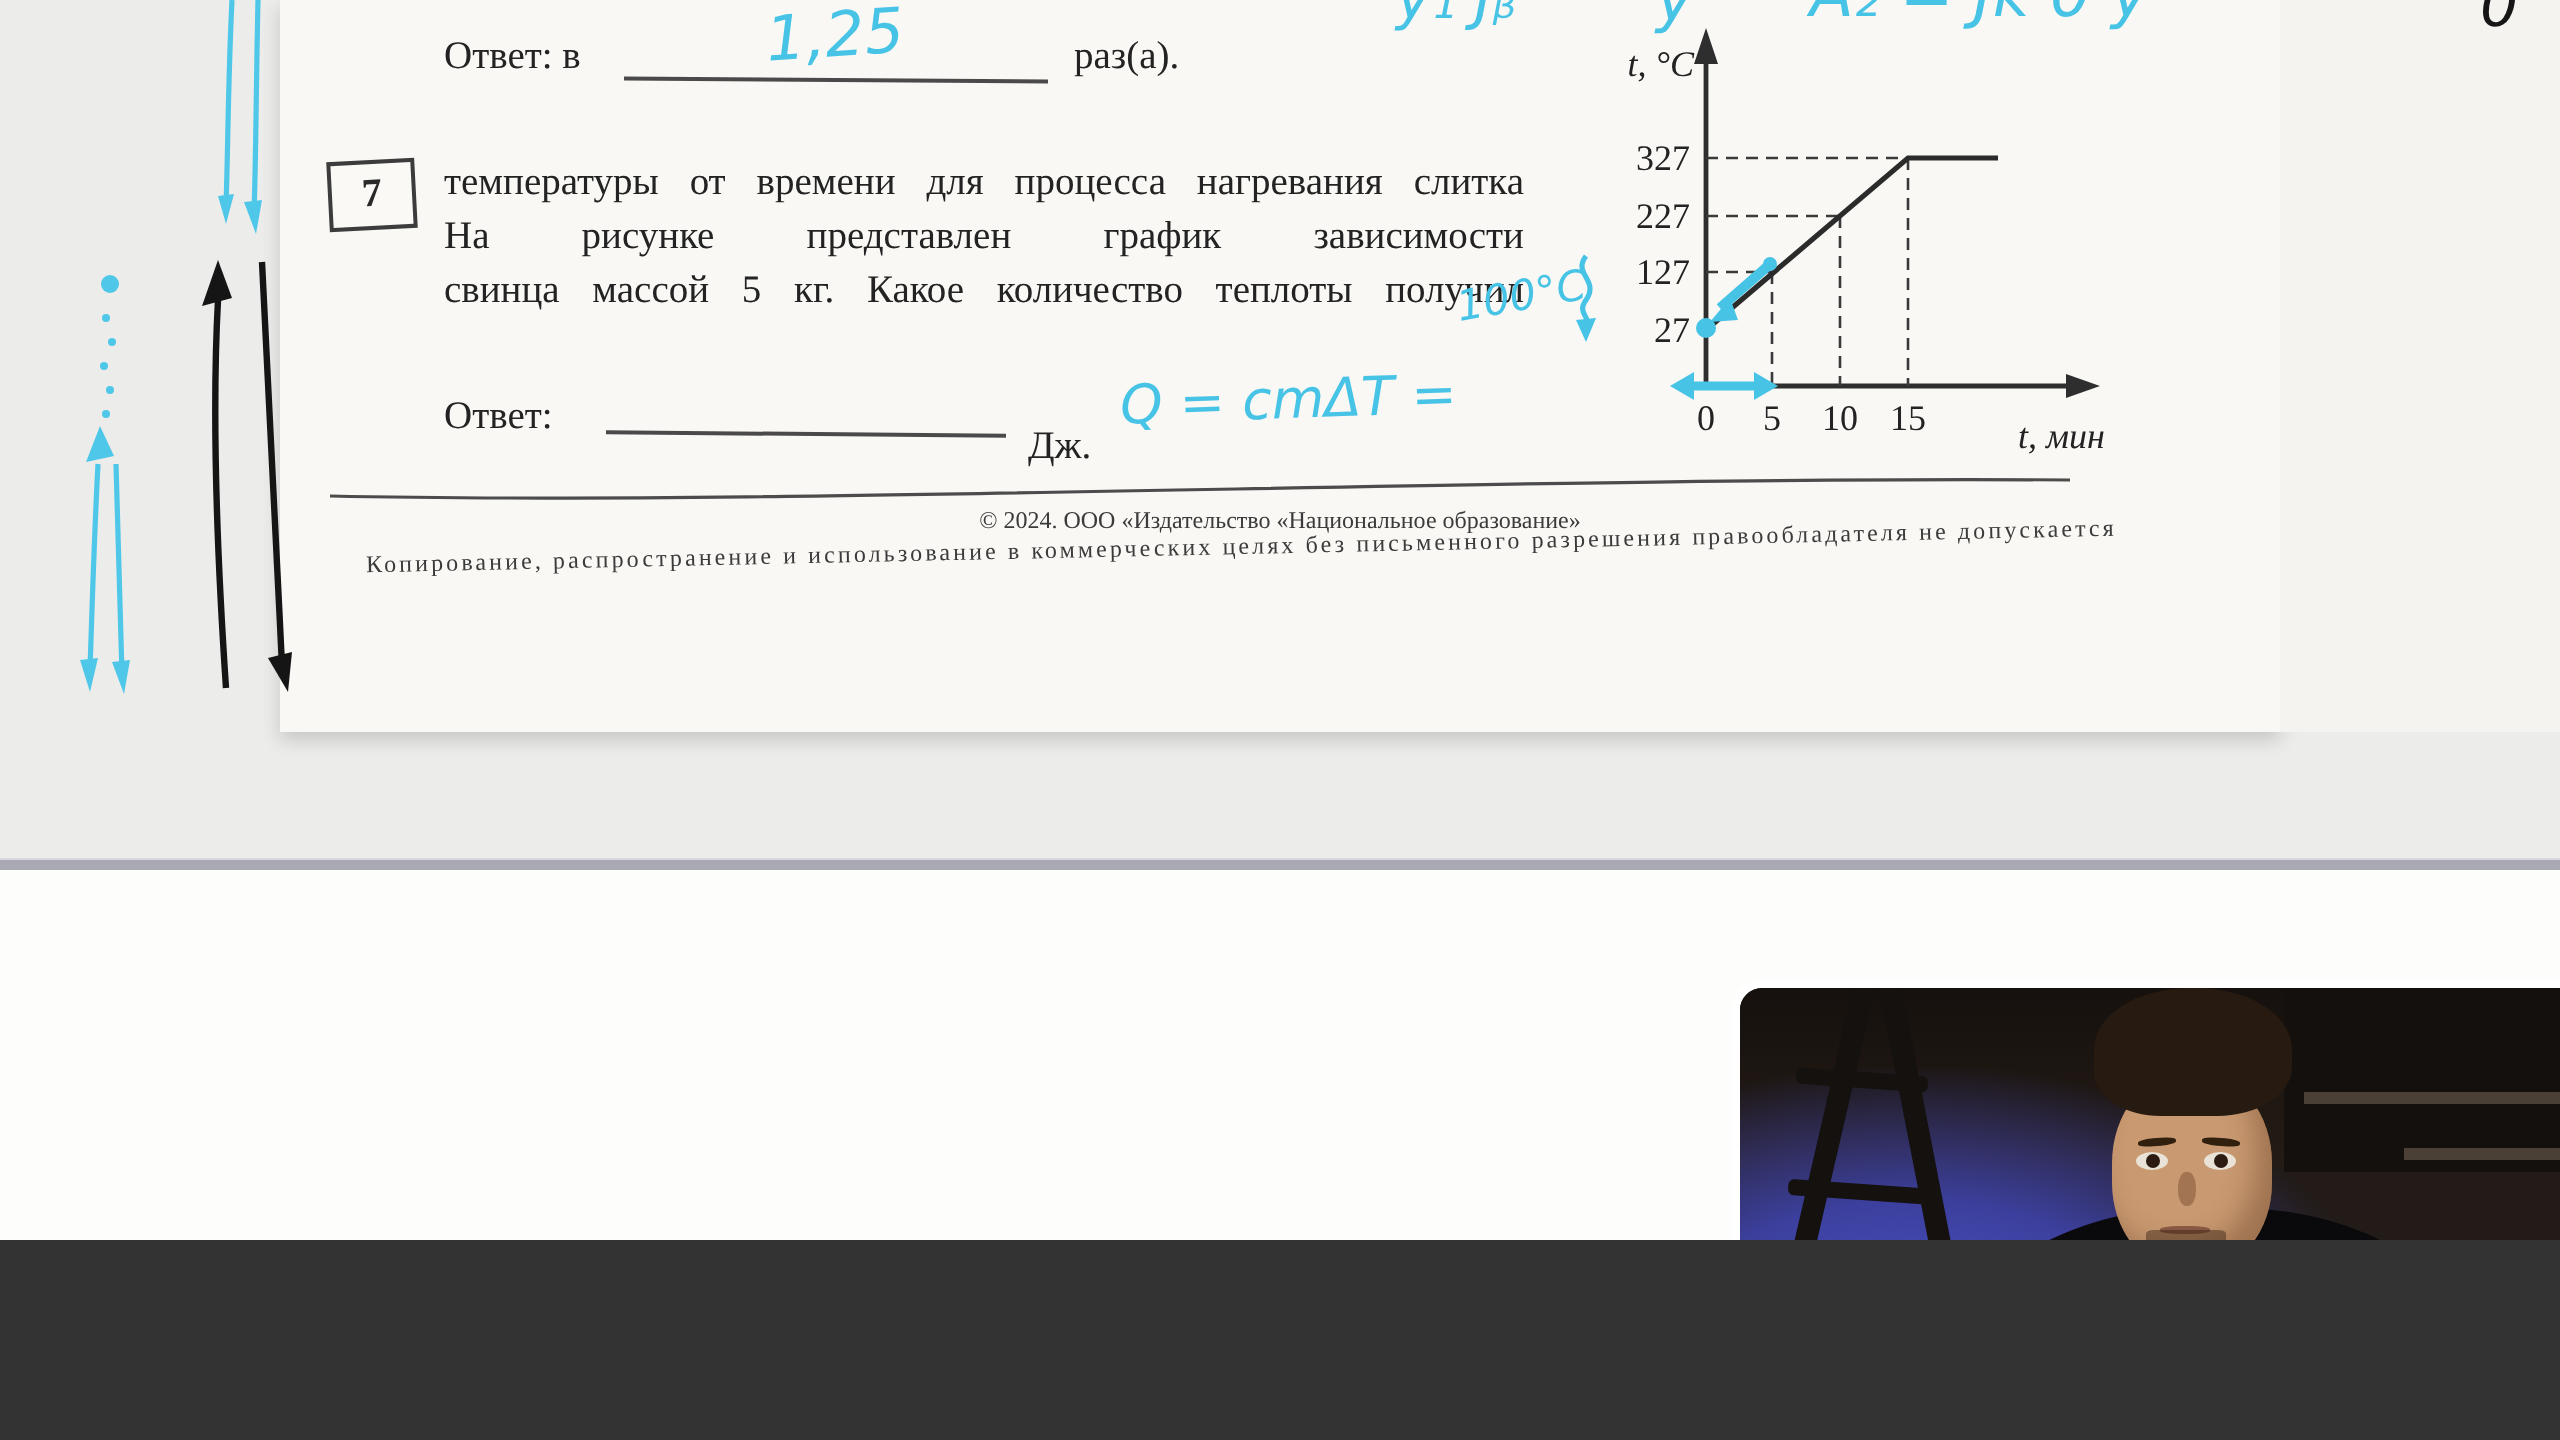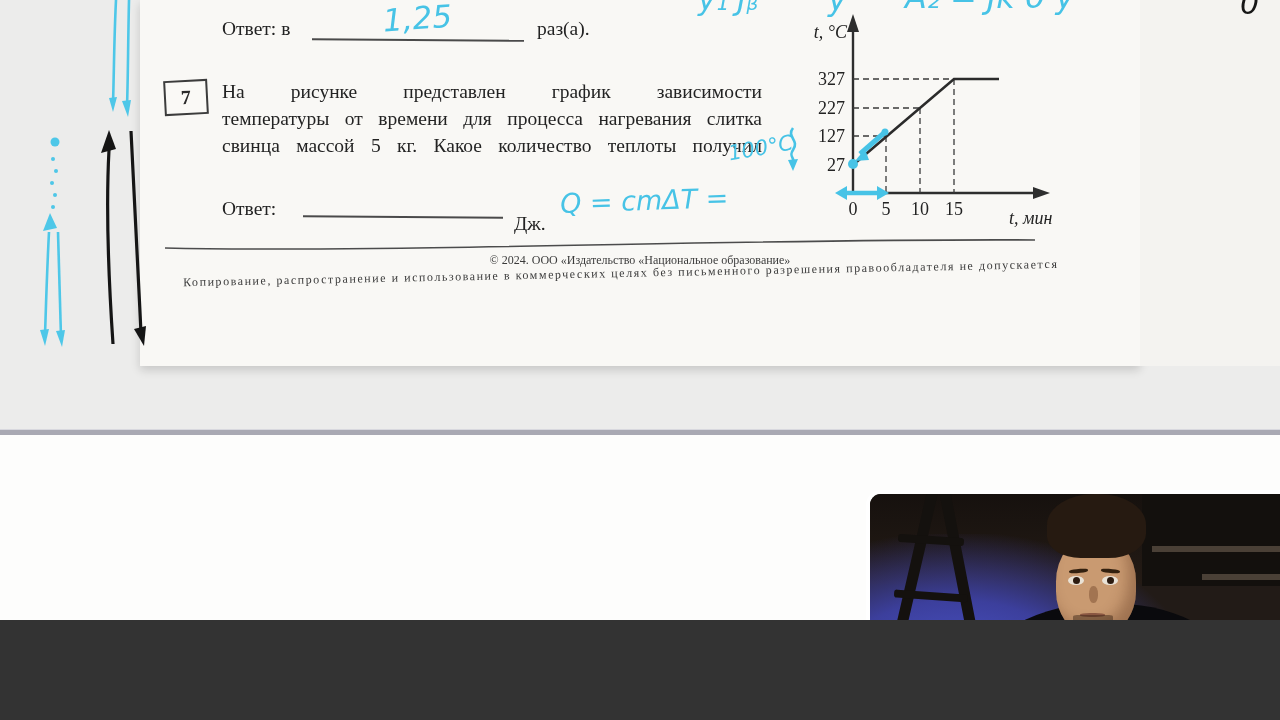--- a/index.html
+++ b/index.html
@@ -77,22 +77,22 @@
 
     <span class="abs booktext" style="left:222px;top:18px;">Ответ: в</span>
     <div class="abs uline" style="left:312px;top:39px;width:212px;transform:rotate(0.4deg);"></div>
     <span class="abs ink" style="left:383px;top:0px;font-size:31px;transform:rotate(-4deg);">1,25</span>
     <span class="abs booktext" style="left:537px;top:18px;">раз(а).</span>
 
     <div class="abs numbox" style="left:164px;top:80px;width:40px;height:31px;font-size:20px;transform:rotate(-3deg);">
       <span>7</span>
     </div>
     <div class="abs booktext p7text">
+      <div class="jline">температуры от времени для процесса нагревания слитка</div>
       <div class="jline">На рисунке представлен график зависимости</div>
-      <div class="jline">температуры от времени для процесса нагревания слитка</div>
       <div class="jline">свинца массой 5 кг. Какое количество теплоты получил</div>
     </div>
 
     <span class="abs booktext" style="left:222px;top:198px;text-align:right;">Ответ:</span>
     <div class="abs uline" style="left:303px;top:216px;width:200px;transform:rotate(0.5deg);"></div>
     <span class="abs booktext" style="left:514px;top:213px;">Дж.</span>
     <span class="abs ink" style="left:560px;top:185px;font-size:27px;transform:rotate(-2deg);">Q = cmΔT =</span>
     <span class="abs ink" style="left:728px;top:136px;font-size:21px;transform:rotate(-10deg);">100°C</span>
 
     <span class="abs ink" style="left:698px;top:-18px;font-size:30px;">y₁ Jᵦ</span>

